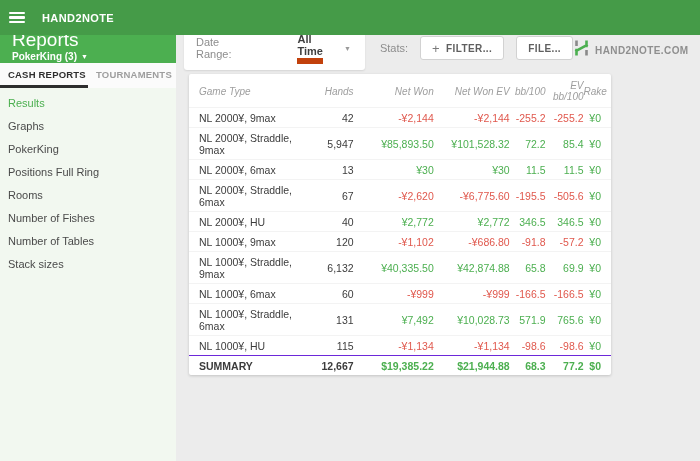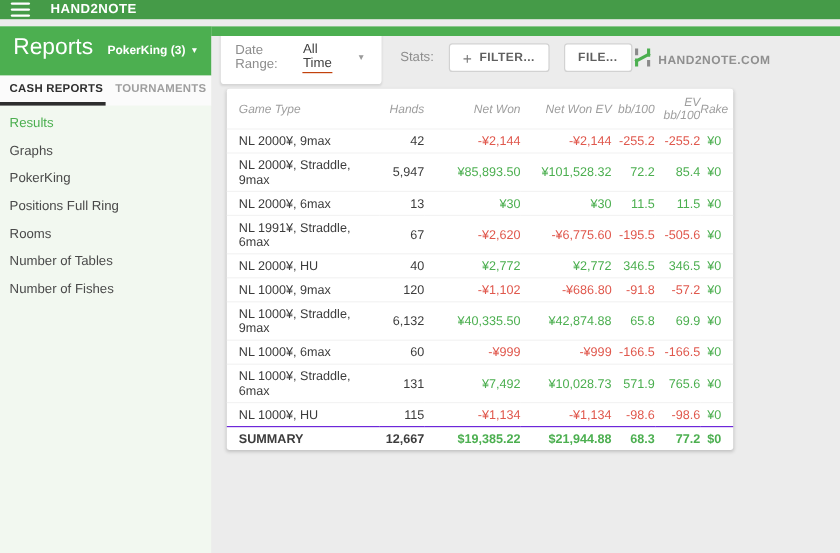--- a/index.html
+++ b/index.html
@@ -2,47 +2,47 @@
 <html><head>
 <meta charset="utf-8">
 <style>
   * { box-sizing: border-box; margin: 0; padding: 0; }
   html,body { width:700px; height:461px; }
   body {
     font-family: "Liberation Sans", sans-serif;
     background:#ececec; position:relative; overflow:hidden;
   }
   
-  .topbar { position:absolute; top:0; left:0; width:700px; height:16px;
+  .topbar { position:absolute; top:0; left:0; width:700px; height:35px;
     background:#459b48; display:flex; align-items:center; z-index:5; }
   .hamburger { width:16px; margin-left:9px; display:flex; flex-direction:column; gap:2.5px; cursor:pointer; }
   .hamburger span { height:2.2px; background:#fff; border-radius:1px; }
   .topbar-title { color:#fff; font-size:11px; font-weight:bold; letter-spacing:.4px; margin-left:17px; }
   .green-strip { position:absolute; top:22px; left:0; width:700px; height:8px; background:#4caf50; z-index:1; }
   
   .sidebar { position:absolute; top:22px; left:0; width:176px; bottom:0; background:#f2f8f0; z-index:4; }
-  .side-header { height:41px; background:#4caf50; display:flex; align-items:baseline; padding-top:7px; }
+  .side-header { height:41px; background:#4caf50; display:flex; align-items:baseline; padding-top:7px;flex-direction:column; }
   .side-title { color:#fff; font-size:19px; font-weight:400; margin-left:11px; }
   .account { color:#fff; font-size:10px; font-weight:bold; margin-left:12px; cursor:pointer;
     display:inline-flex; align-items:center; gap:4px; }
   .account .caret { font-size:7px; }
   .tabs { height:25px; background:#fbfbfb; display:flex; }
   .tab { flex:1; font-size:9.5px; font-weight:bold; color:#9e9e9e; letter-spacing:.2px;
     display:flex; align-items:center; padding-left:8px; cursor:pointer; border-bottom:3px solid transparent; }
   .tab.active { color:#2e2e2e; border-bottom-color:#2e2e2e; }
   .menu { padding-top:4px; }
   .side-item { height:23px; line-height:23px; padding-left:8px; font-size:11px; color:#4a4a4a; cursor:pointer; }
   .side-item.active { color:#4caf50; }
   
   .main { position:absolute; left:176px; top:30px; right:0; bottom:0; background:#ececec; }
   .toolbar { position:absolute; left:8px; top:3px; width:427px; height:30px; display:flex; align-items:center; }
   .daterange { background:#fff; border-radius:3px; height:44px; box-shadow:0 1px 2px rgba(0,0,0,.10);
     display:flex; align-items:center; gap:21px; padding:0 14px 0 12px; cursor:pointer; }
   .dr-label { font-size:11px; color:#8d8d8d; }
-  .dr-value { font-size:11px; color:#3f3f3f; font-weight:normal; border-bottom:1px solid #c2410c; padding-bottom:1px; }
+  .dr-value { font-size:11px; color:#3f3f3f; font-weight:bold; border-bottom:6px solid #c2410c; padding-bottom:1px;margin-left:45px; }
   .caret-sm { font-size:7px; color:#9a9a9a; }
   .stats-label { font-size:11px; color:#8d8d8d; margin-left:15px; }
   .btn { margin-left:12px; height:24px; background:#fff; border:1px solid #d2d2d2; border-radius:3px;
     color:#5f5f5f; font-family:"Liberation Sans",sans-serif; font-size:10px; font-weight:bold;
     letter-spacing:.4px; padding:0 11px; display:flex; align-items:center; gap:6px; cursor:pointer; }
   .btn .plus { font-size:13px; font-weight:400; color:#7a7a7a; line-height:1; }
   .logo { margin-left:auto; display:flex; align-items:flex-end; gap:5px; }
   .logo-text { font-size:10px; font-weight:bold; color:#8f8f8f; letter-spacing:.4px; }
   
   .card { position:absolute; left:13px; top:44px; width:422px; background:#fff;
@@ -81,22 +81,23 @@
   <div class="tabs">
       <div class="tab active">CASH REPORTS</div>
       <div class="tab">TOURNAMENTS</div>
     </div>
   <div class="menu">
       <div class="side-item active">Results</div>
       <div class="side-item">Graphs</div>
       <div class="side-item">PokerKing</div>
       <div class="side-item">Positions Full Ring</div>
       <div class="side-item">Rooms</div>
+      <div class="side-item">Number of Fishes</div>
       <div class="side-item">Number of Tables</div>
-      <div class="side-item">Number of Fishes</div>
+      <div class="side-item">Stack sizes</div>
     </div>
 </div>
 
 <div class="main">
   <div class="toolbar">
     <div class="daterange">
       <span class="dr-label">Date Range:</span>
       <span class="dr-value">All Time</span>
       <span class="caret-sm">▼</span>
     </div>
@@ -162,21 +163,21 @@
           <tr class="">
             <td class="col-game">NL 2000¥, 6max</td>
             <td class="">13</td>
             <td class="pos">¥30</td>
             <td class="pos">¥30</td>
             <td class="pos">11.5</td>
             <td class="pos">11.5</td>
             <td class="pos">¥0</td>
           </tr>
           <tr class="">
-            <td class="col-game">NL 1991¥, Straddle, 6max</td>
+            <td class="col-game">NL 2000¥, Straddle, 6max</td>
             <td class="">67</td>
             <td class="neg">-¥2,620</td>
             <td class="neg">-¥6,775.60</td>
             <td class="neg">-195.5</td>
             <td class="neg">-505.6</td>
             <td class="pos">¥0</td>
           </tr>
           <tr class="">
             <td class="col-game">NL 2000¥, HU</td>
             <td class="">40</td>

